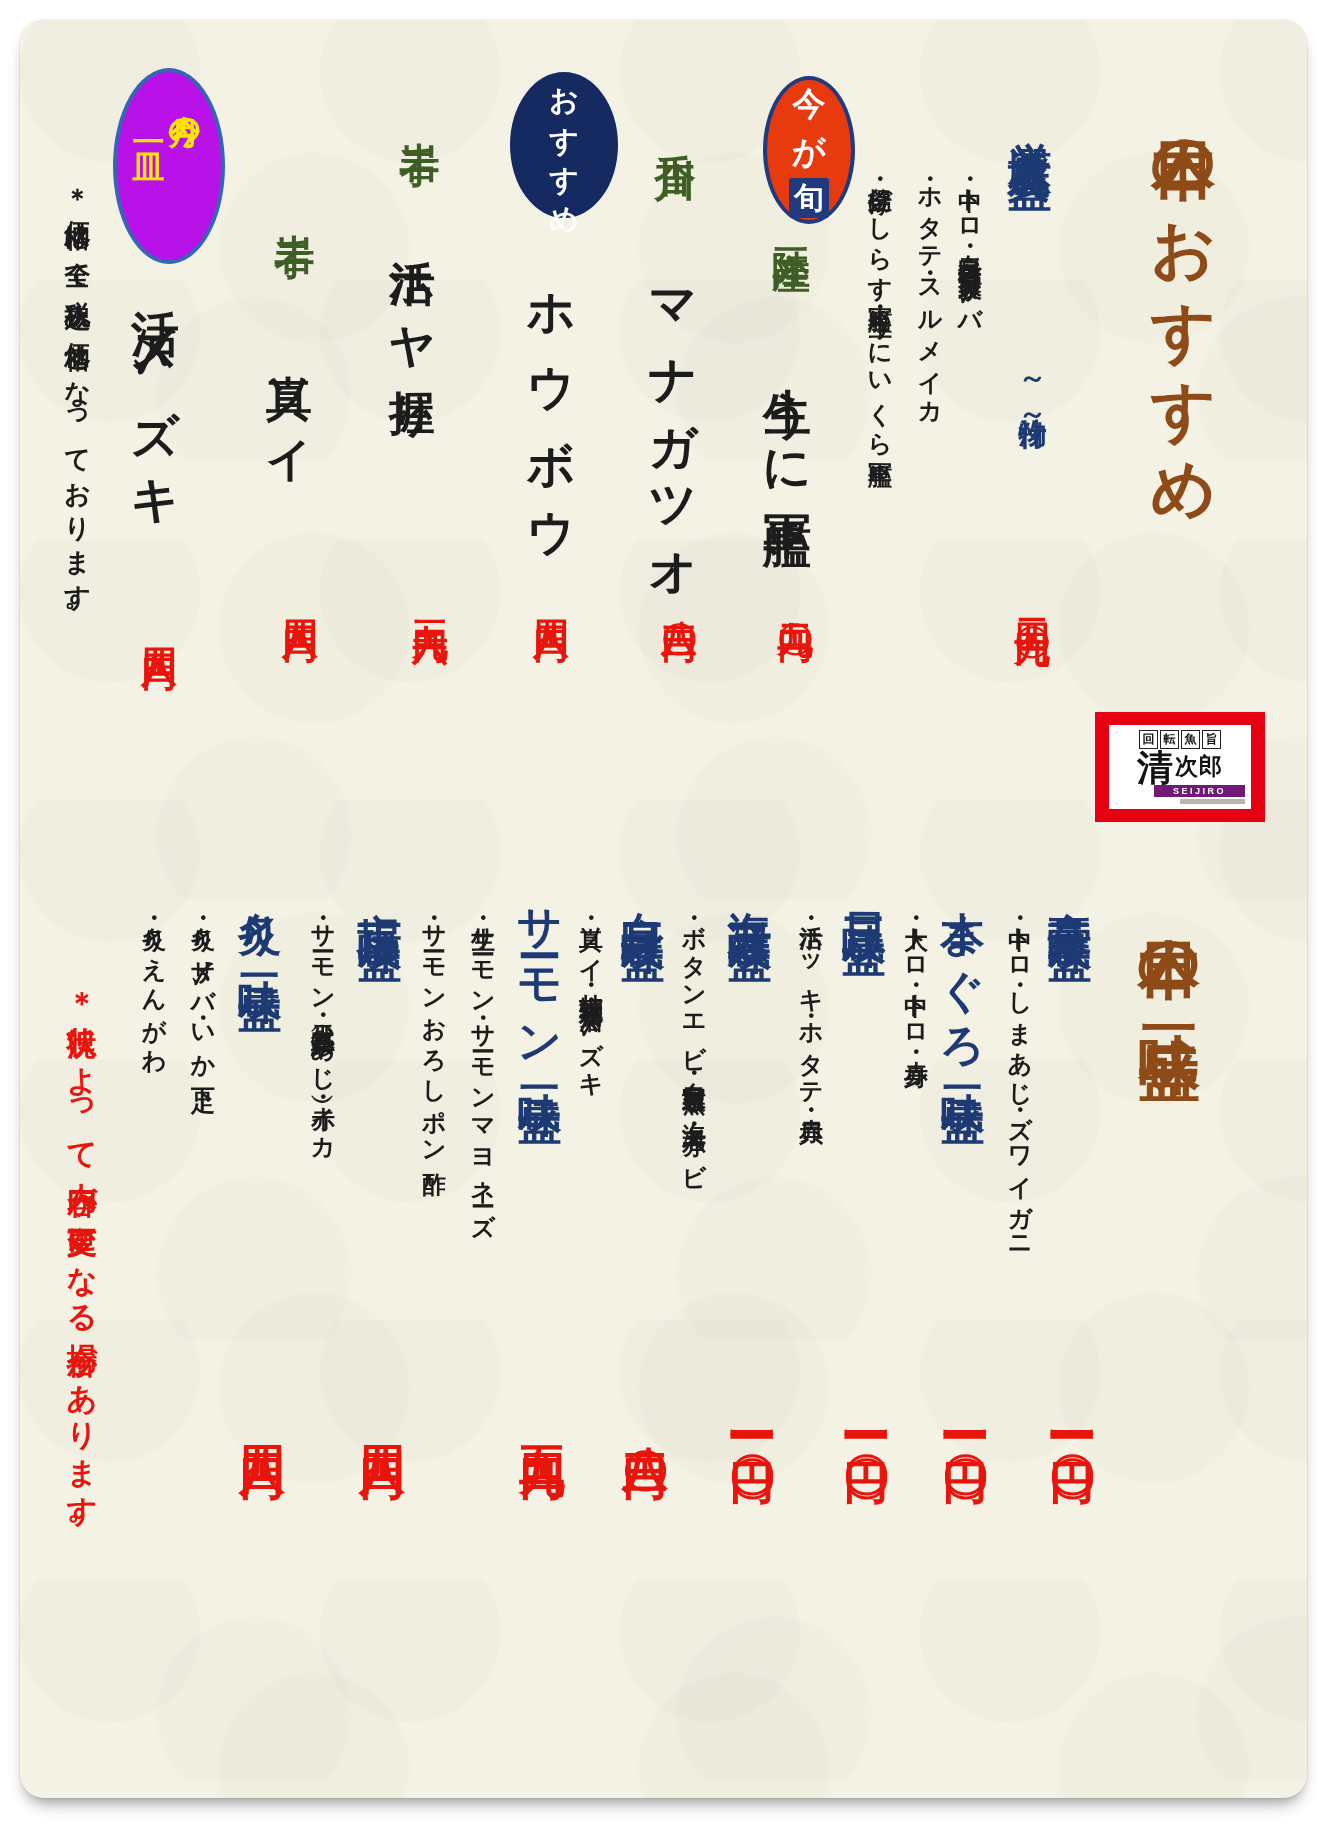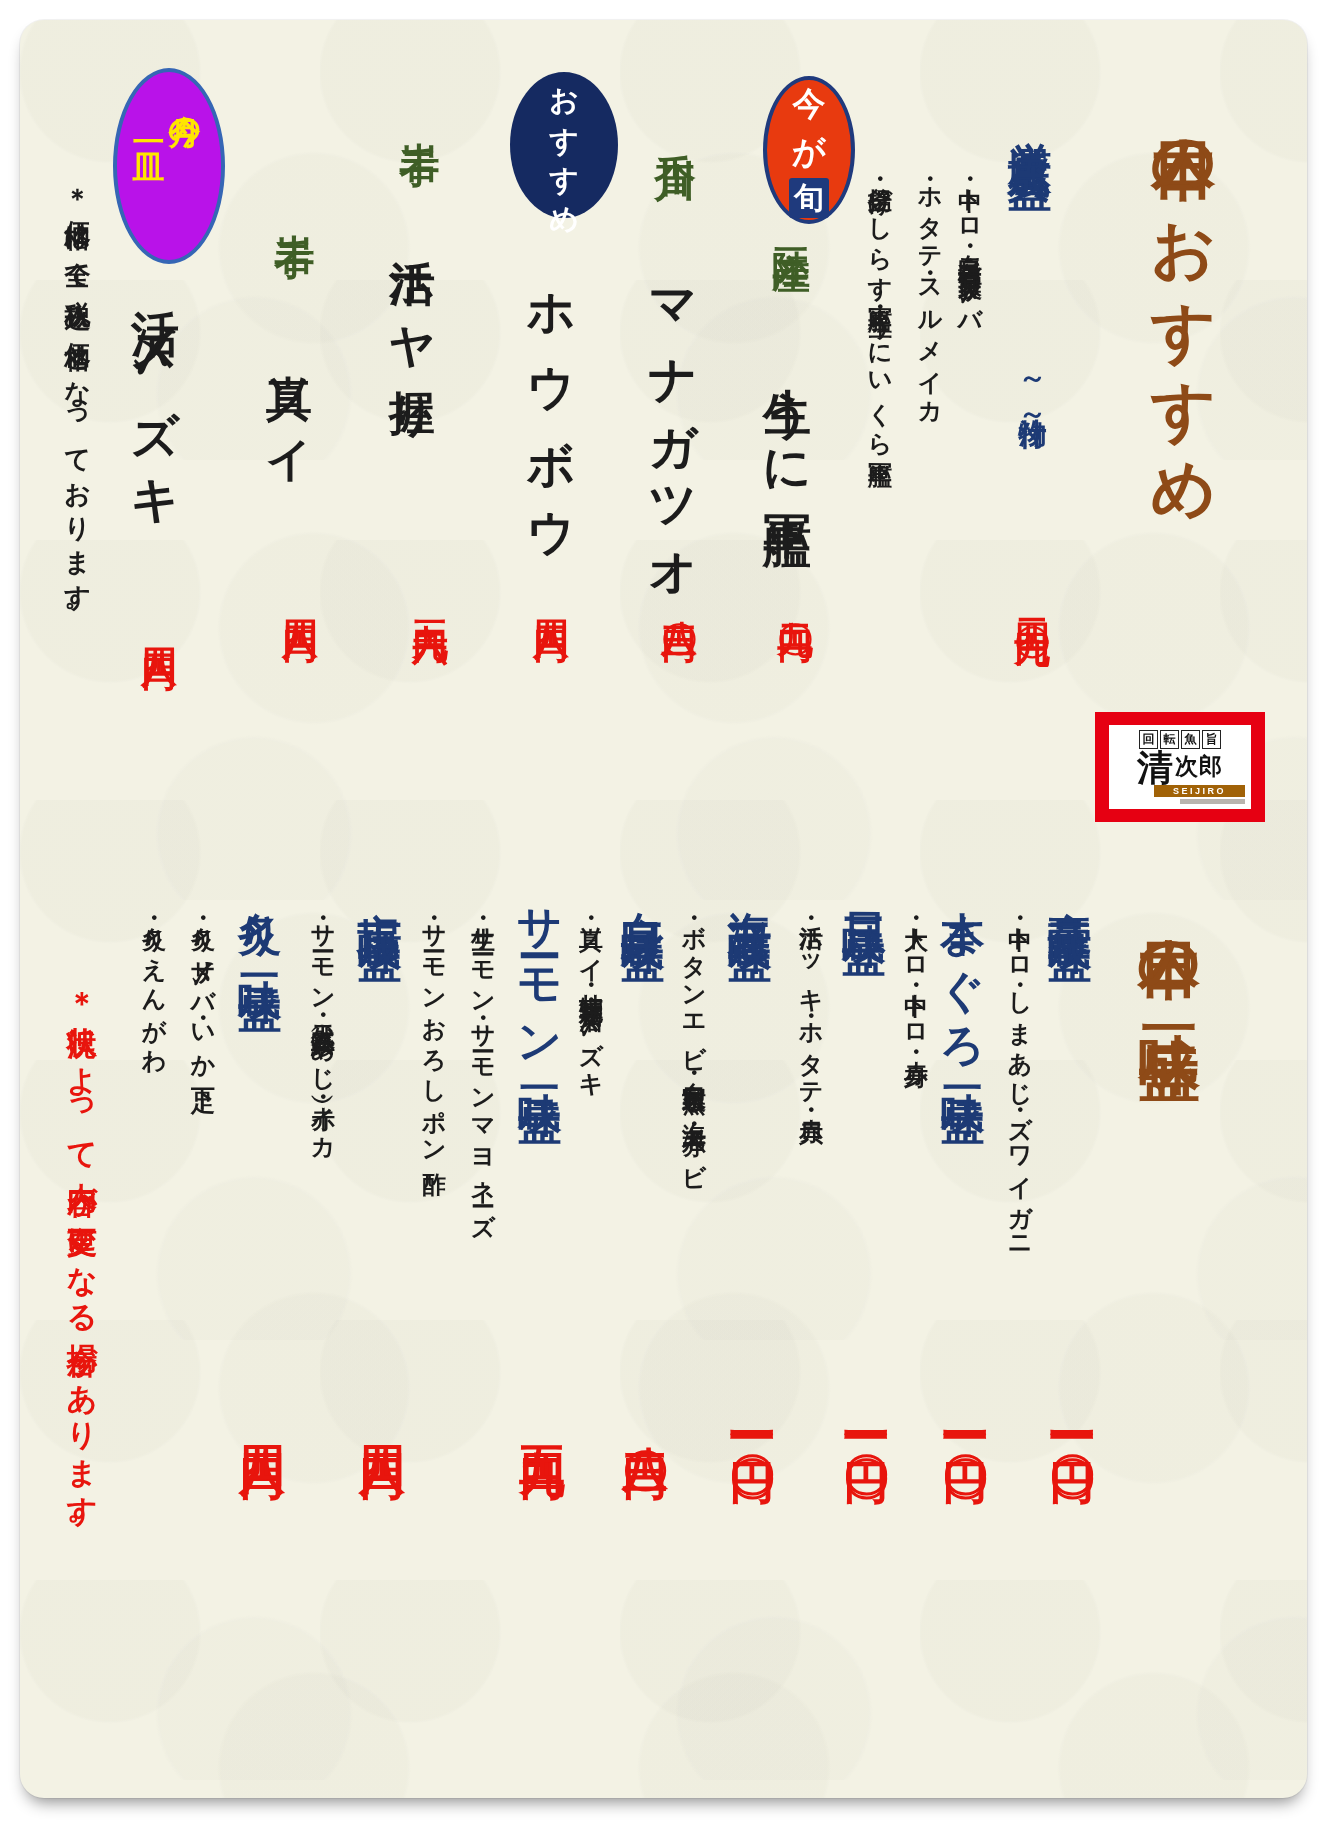--- a/index.html
+++ b/index.html
@@ -63,21 +63,21 @@
   }
   .logo-toprow{display:flex;gap:2px;}
   .logo-toprow span{
     width:17px;height:17px;border:1.5px solid #222;display:flex;
     align-items:center;justify-content:center;font-size:12px;font-weight:700;color:#111;
   }
   .logo-namerow{display:flex;align-items:center;gap:2px;color:#111;}
   .logo-name-main{font-size:36px;font-weight:800;line-height:0.9;}
   .logo-name-rest{font-size:23px;font-weight:800;letter-spacing:1px;}
   .logo-band{
-    background:#a16207;color:#fff;font-size:9px;font-weight:700;letter-spacing:2.5px;
+    background:#701a75;color:#fff;font-size:9px;font-weight:700;letter-spacing:2.5px;
     width:64%;text-align:center;align-self:flex-end;margin-right:6px;padding:1px 0;
     font-family:"Liberation Sans",sans-serif;
   }
   .logo-micro{width:46%;height:5px;background:#b9b4ae;align-self:flex-end;margin-right:6px;}
 </style>
 </head>
 <body>
 
 <div class="page">
 

